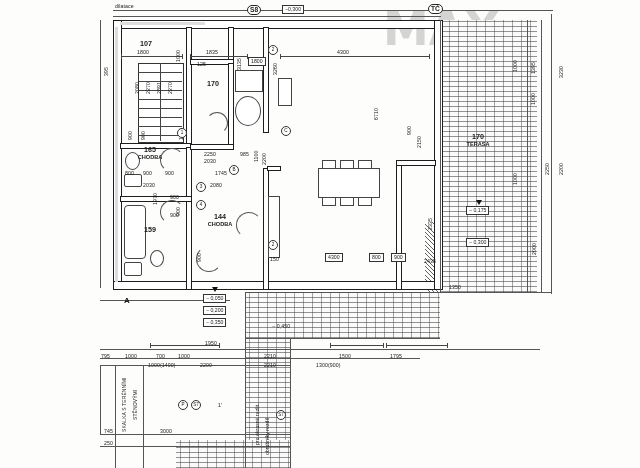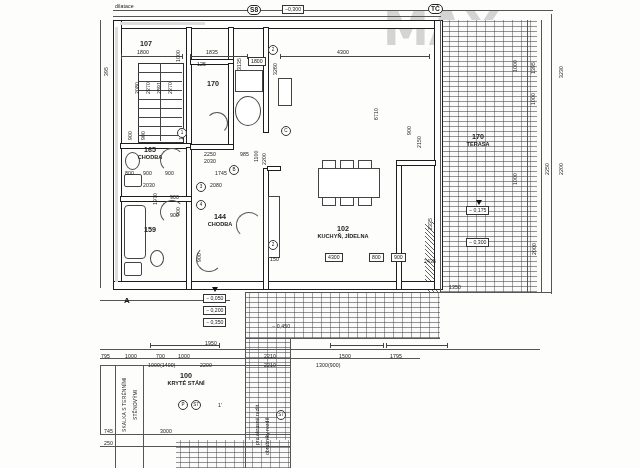--- a/index.html
+++ b/index.html
@@ -162,31 +162,23 @@
     <span class="num">165</span>
     <span class="nm">CHODBA</span>
   </div>
   <div class="room" style="left:132px;top:226px;width:36px;">
     <span class="num">159</span>
   </div>
   <div class="room" style="left:190px;top:213px;width:60px;">
     <span class="num">144</span>
     <span class="nm">CHODBA</span>
   </div>
-  <div class="room" style="left:288px;top:225px;width:110px;">
-    <span class="num">102</span>
-    <span class="nm">KUCHYŇ, JÍDELNA</span>
-  </div>
   <div class="room" style="left:443px;top:133px;width:70px;">
     <span class="num">170</span>
     <span class="nm">TERASA</span>
-  </div>
-  <div class="room" style="left:146px;top:372px;width:80px;">
-    <span class="num">100</span>
-    <span class="nm">KRYTÉ STÁNÍ</span>
   </div>
 
   <div class="elev" style="left:203px;top:294px;">− 0,050</div>
   <div class="elev" style="left:203px;top:306px;">− 0,200</div>
   <div class="elev" style="left:203px;top:318px;">− 0,350</div>
   <div class="lbl" style="left:272px;top:323px;">− 0,450</div>
   <div class="elev" style="left:466px;top:206px;">− 0,175</div>
   <div class="elev" style="left:466px;top:238px;">− 0,300</div>
   <div class="tri" style="left:212px;top:287px;"></div>
   <div class="tri" style="left:476px;top:200px;"></div>

